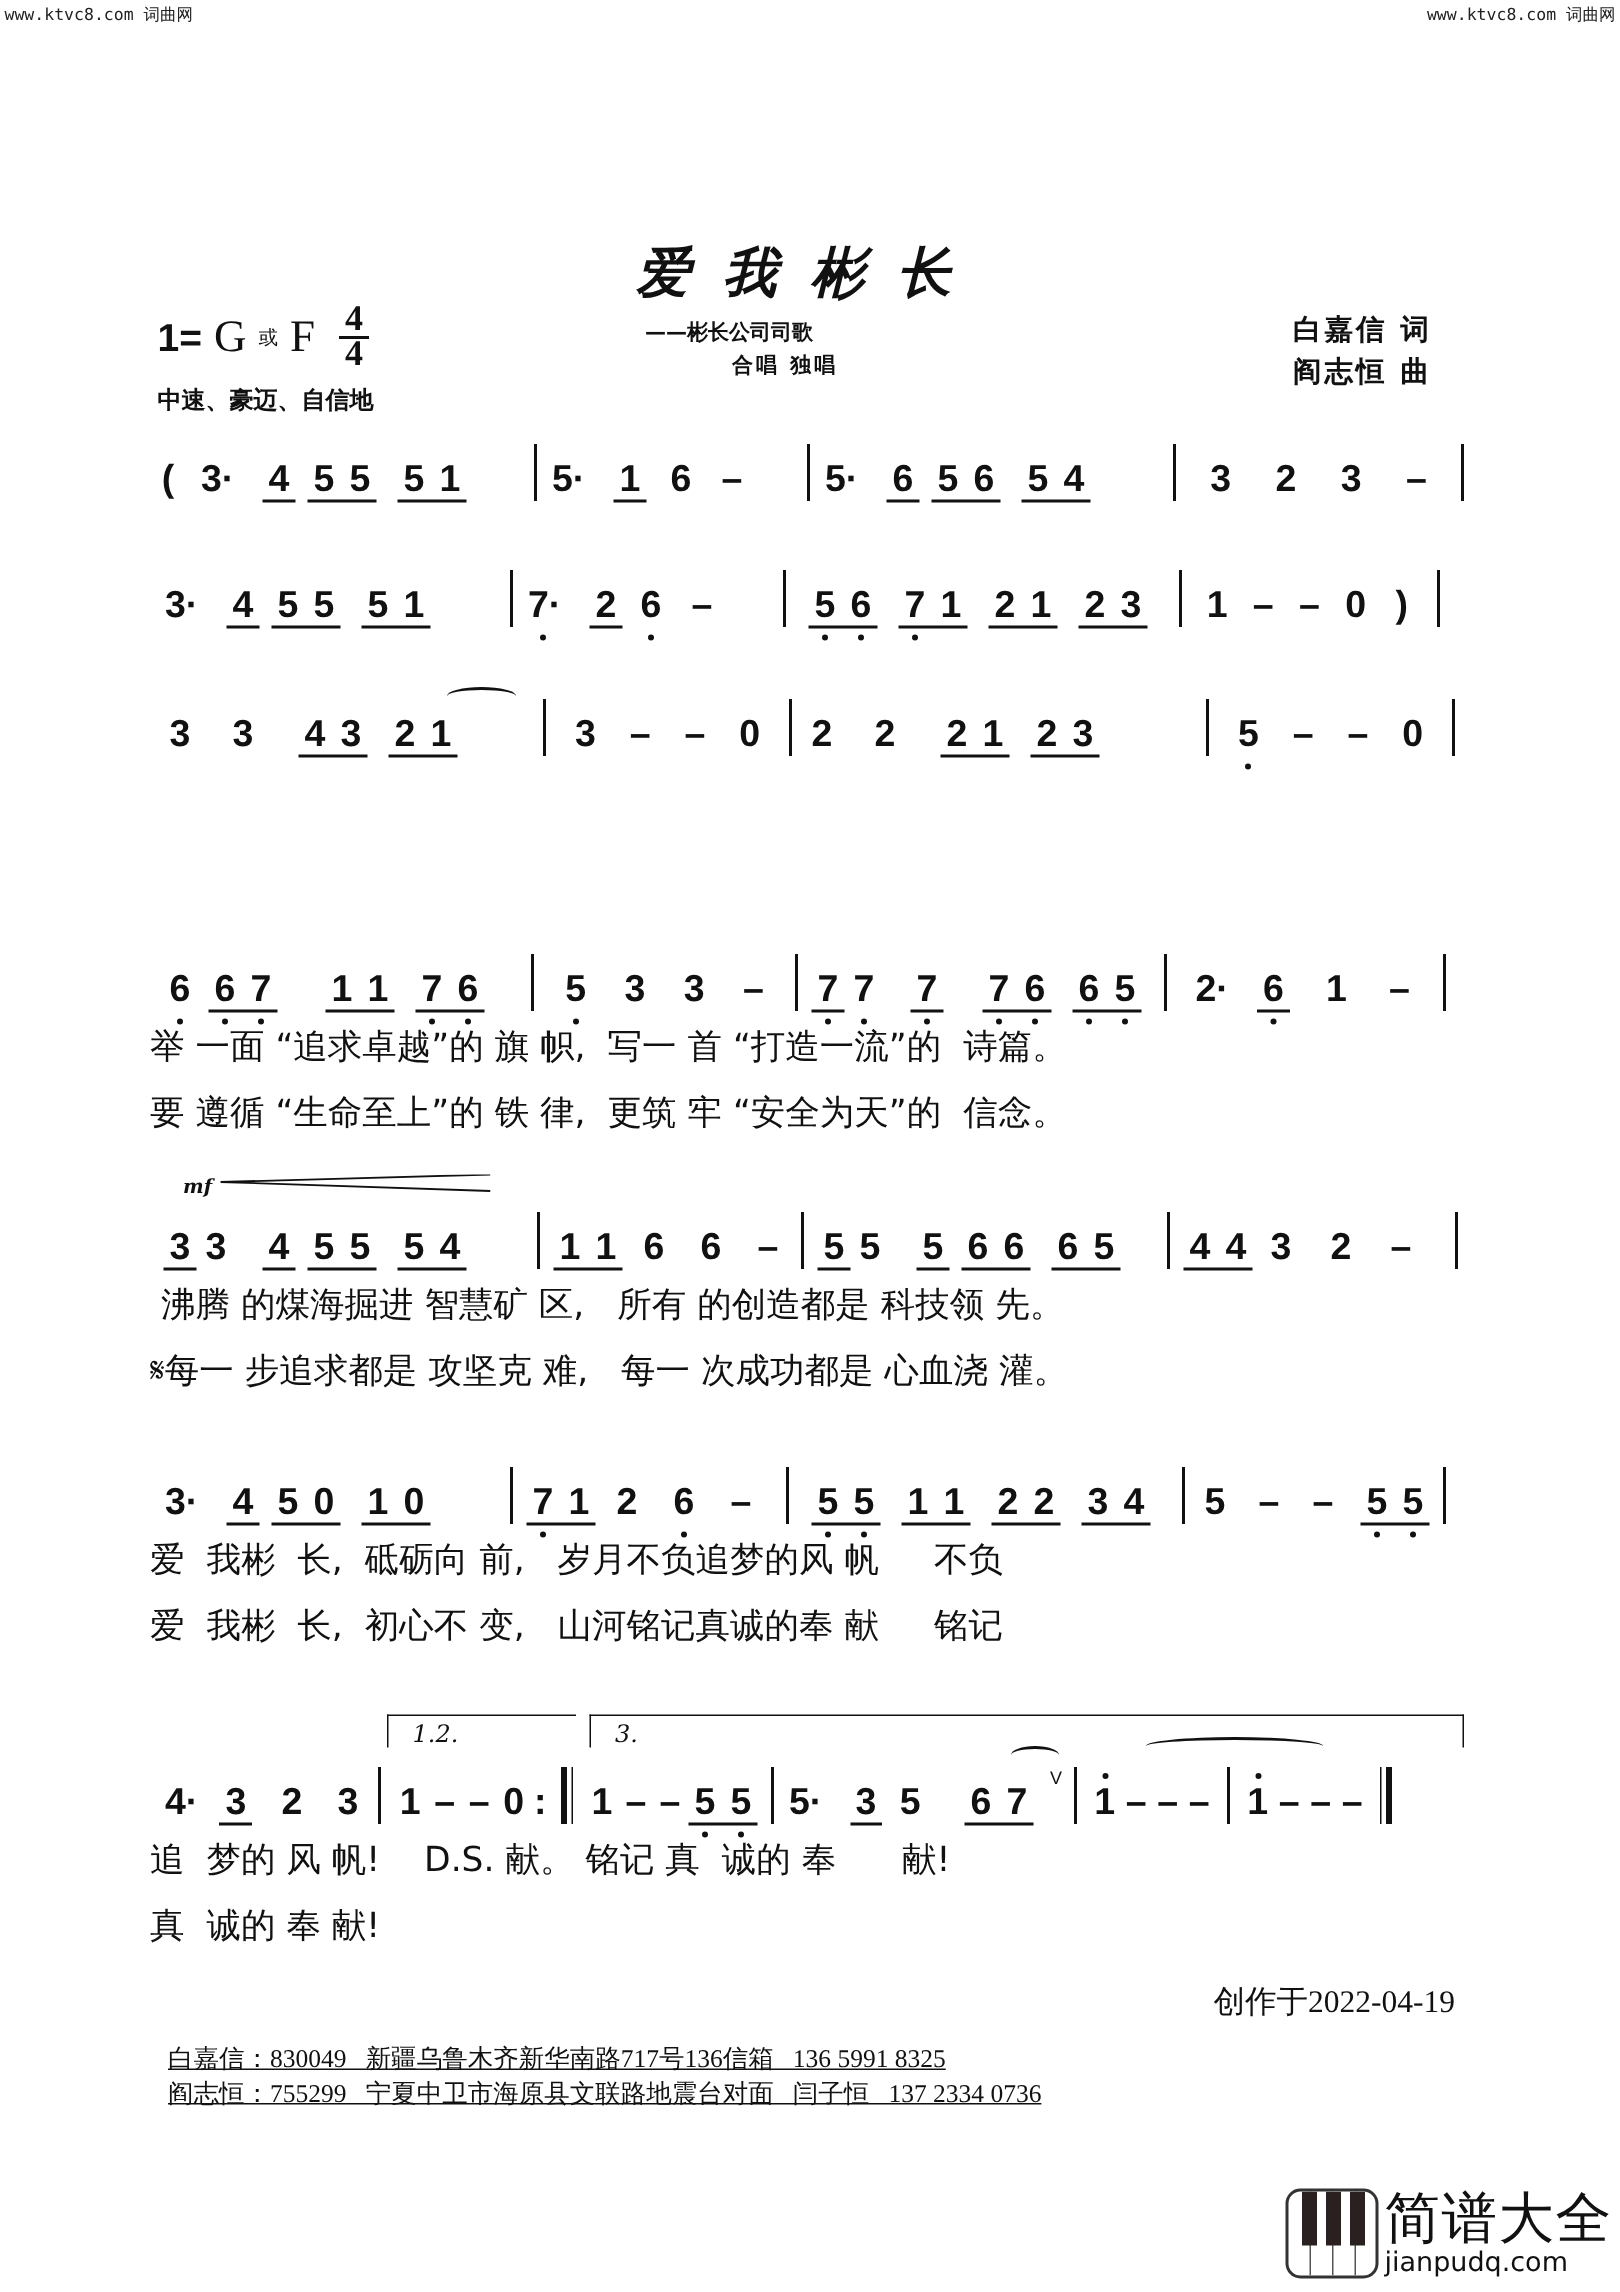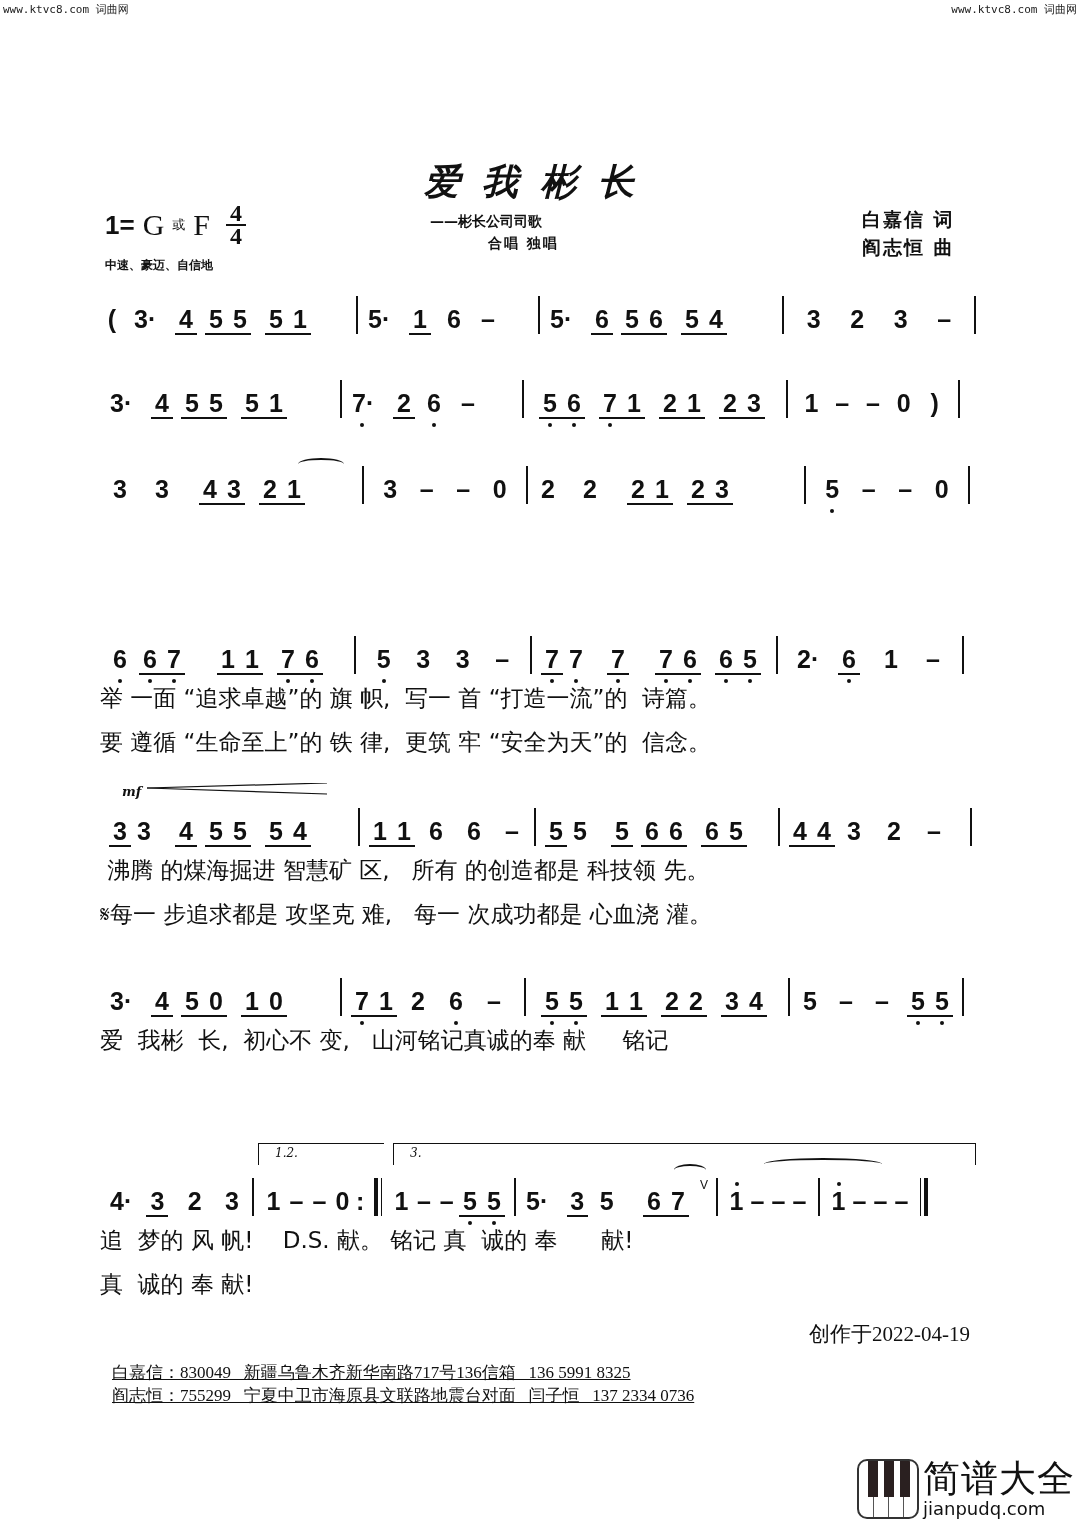--- a/index.html
+++ b/index.html
@@ -13,21 +13,21 @@
   .title { position: absolute; top: 158px; left: 0; width: 1080px; text-align: center;
            font-family: "DejaVu Serif", serif; font-size: 36px; font-weight: bold; font-style: italic; letter-spacing: 22px; }
 
   .key { position: absolute; top: 203px; left: 105px; display: flex; align-items: center; font-family: "Liberation Serif", serif; font-weight: bold; }
   .key .k1 { font-family: "Liberation Sans", sans-serif; font-size: 26px; }
   .key .kn { font-size: 30px; margin-left: 8px; font-weight: normal; }
   .key .or { font-size: 13px; margin: 0 8px; font-family: "DejaVu Sans", sans-serif; font-weight: normal; }
   .key .ts { display: inline-flex; flex-direction: column; align-items: center; margin-left: 16px; font-size: 24px; line-height: 21px; }
   .key .ts .bar { width: 20px; height: 2px; background: #111; }
 
-  .tempo { position: absolute; top: 257px; left: 105px; font-size: 12px; font-weight: bold; }
+  .tempo { position: absolute; top: 257px; left: 105px; font-size: 16px; font-weight: bold; }
 
   .subtitle { position: absolute; top: 213px; left: 430px; font-size: 14px; font-weight: bold; }
   .perform { position: absolute; top: 235px; left: 488px; font-size: 14px; font-weight: bold; letter-spacing: 2px; }
 
   .credit { position: absolute; left: 862px; font-size: 19px; font-weight: bold; letter-spacing: 2px; }
   .credit.lyr { top: 207px; }
   .credit.mus { top: 235px; }
 
   .row { position: absolute; left: 100px; width: 885px; }
   .notes { position: relative; height: 46px; display: flex; align-items: flex-end; font-family: "Liberation Sans", sans-serif; font-weight: bold; font-size: 25px; }
@@ -42,21 +42,21 @@
   .n.hi::before { content: ""; position: absolute; left: 50%; top: -2px; width: 4px; height: 4px; margin-left: -2px; border-radius: 50%; background: #111; }
   .grp { display: inline-flex; position: relative; margin: 0 6px; }
   .grp.beam::after { content:""; position:absolute; left:1px; right:1px; bottom:1px; height:2px; background:#111; }
   .sp { width: 18px; display: inline-block; }
 
   .lyric { height: 44px; font-size: 23px; letter-spacing: 0; white-space: pre; font-family: "DejaVu Sans", sans-serif; line-height: 44px; }
 
   .mf { position: absolute; top: 784px; left: 122px; font-family: "DejaVu Serif", serif; font-style: italic; font-weight: bold; font-size: 13px; }
   .cresc { position: absolute; top: 783px; left: 147px; width: 180px; height: 14px; }
 
-  .volta { position: absolute; border-top: 1.5px solid #111; border-left: 1.5px solid #111; height: 22px; font-family: "DejaVu Serif", serif; font-style: italic; font-size: 12px; padding-left: 16px; padding-top: 2px; }
+  .volta { position: absolute; border-top: 1.5px solid #111; border-left: 1.5px solid #111; height: 22px; font-family: "DejaVu Serif", serif; font-style: italic; font-size: 16px; padding-left: 16px; padding-top: 2px; }
   .volta.right { border-right: 1.5px solid #111; }
 
   .slur { position: absolute; border-top: 2px solid #111; border-radius: 50% 50% 0 0; height: 12px; }
 
   .date { position: absolute; top: 1320px; left: 809px; font-family: "Liberation Serif", serif; font-size: 21px; }
   .addr { position: absolute; left: 112px; font-family: "Liberation Serif", serif; font-size: 17px; white-space: pre; text-decoration: underline; }
   .addr.a1 { top: 1361px; }
   .addr.a2 { top: 1384px; }
 
   .logo { position: absolute; left: 857px; top: 1459px; display: flex; align-items: center; }
@@ -410,20 +410,21 @@
       <span class="n">5</span>
         <span class="n">–</span>
         <span class="n">–</span>
       <span class="grp beam" style="margin:0">
           <span class="n lo">5</span>
           <span class="n lo">5</span>
         </span>
     </div>
     <div class="barline"></div>
   </div>
+  <div class="lyric">爱  我彬  长,  砥砺向 前,   岁月不负追梦的风 帆     不负</div>
   <div class="lyric">爱  我彬  长,  初心不 变,   山河铭记真诚的奉 献     铭记</div>
 </div>
 
 <div class="volta" style="left:258px;top:1143px;width:126px">1.2.</div>
 <div class="volta right" style="left:393px;top:1143px;width:583px">3.</div>
 <div class="row" style="top:1172px">
   <div class="slur" style="left:574px;top:-8px;width:32px"></div>
   <div class="slur" style="left:664px;top:-14px;width:118px"></div>
   <div class="notes">
     <div class="measure" style="width:152px;justify-content:space-between">

